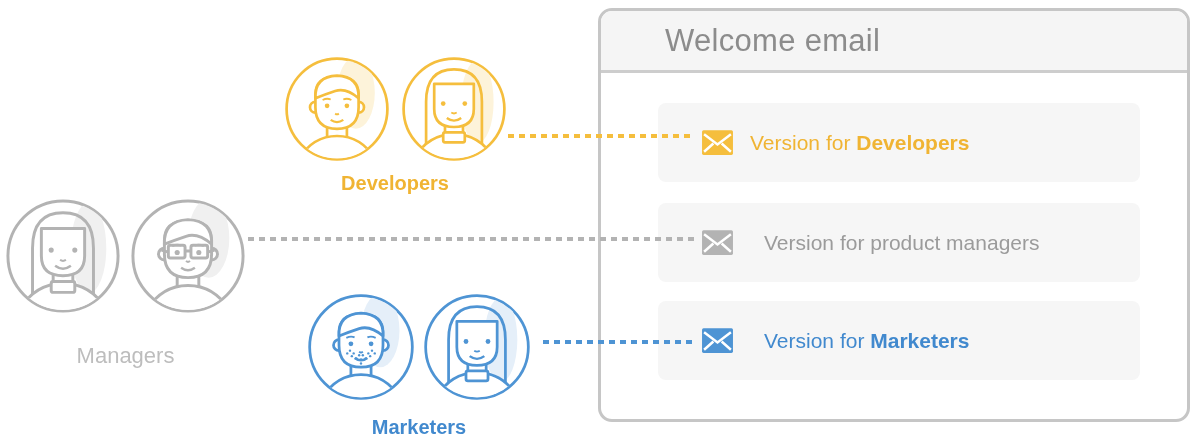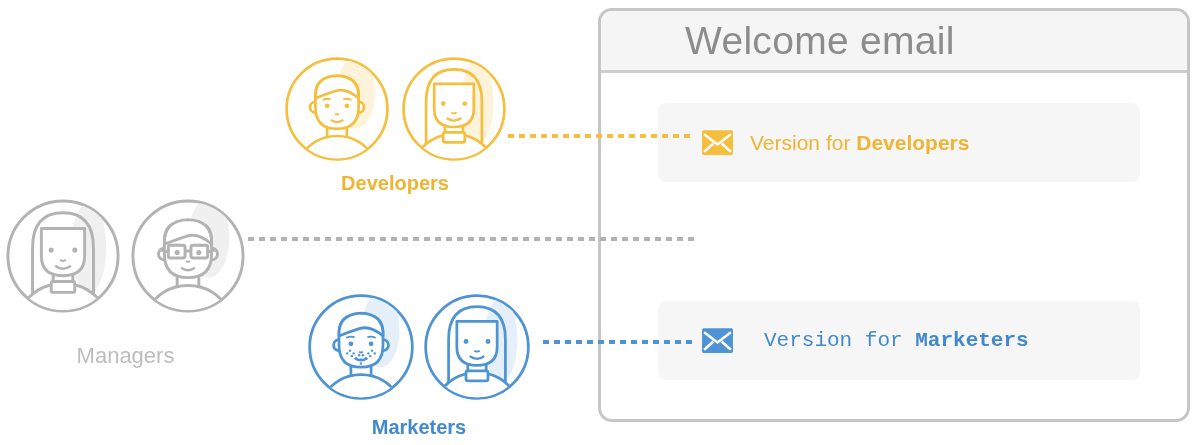--- a/index.html
+++ b/index.html
@@ -12,29 +12,29 @@
     position:absolute;left:598px;top:8px;width:592px;height:414px;
     box-sizing:border-box;border:3px solid var(--card-border);
     border-radius:14px;background:#fff;
   }
   .card-header{
     height:59px;background:var(--card-header-bg);
     border-bottom:3px solid var(--header-border);
     border-radius:11px 11px 0 0;
     display:flex;align-items:center;padding-left:64px;
   }
-  .card-title{font-size:39px;color:var(--title-text);letter-spacing:.3px;margin-left:20px;}
+  .card-title{font-size:31px;color:var(--title-text);letter-spacing:.3px;}
   .row{
     position:absolute;left:57px;width:482px;height:79px;
     background:var(--row-bg);border-radius:8px;
     display:flex;align-items:center;padding-left:43px;box-sizing:border-box;
   }
   .row--dev{top:92px;}
   .row--mgr{top:192px;}
-  .row--mkt{top:290px;font-family:Liberation Mono, monospace;}
+  .row--mkt{top:290px;}
   .env{width:33px;height:27px;flex:0 0 auto;}
   .row-text{margin-left:30px;font-size:21px;white-space:nowrap;}
   .row--dev .env{color:var(--yellow);}
   .row--dev .row-text{color:var(--yellow-text);margin-left:16px;}
   .row--mgr .env{color:var(--gray);}
   .row--mgr .row-text{color:var(--gray-text);}
   .row--mkt .env{color:var(--blue);}
   .row--mkt .row-text{color:var(--blue-text);}
   .row-text strong{font-weight:bold;}
   
@@ -170,20 +170,26 @@
       <span class="card-title">Welcome email</span>
     </div>
 
     <div class="row row--dev">
       <svg class="env">
           <use href="#ic-envelope"></use>
         </svg>
       <span class="row-text"><span>Version for </span><strong>Developers</strong></span>
     </div>
 
+    <div class="row row--mgr">
+      <svg class="env">
+          <use href="#ic-envelope"></use>
+        </svg>
+      <span class="row-text"><span>Version for product managers</span><strong></strong></span>
+    </div>
 
     <div class="row row--mkt">
       <svg class="env">
           <use href="#ic-envelope"></use>
         </svg>
       <span class="row-text"><span>Version for </span><strong>Marketers</strong></span>
     </div>
   </div>
 
 </div>

